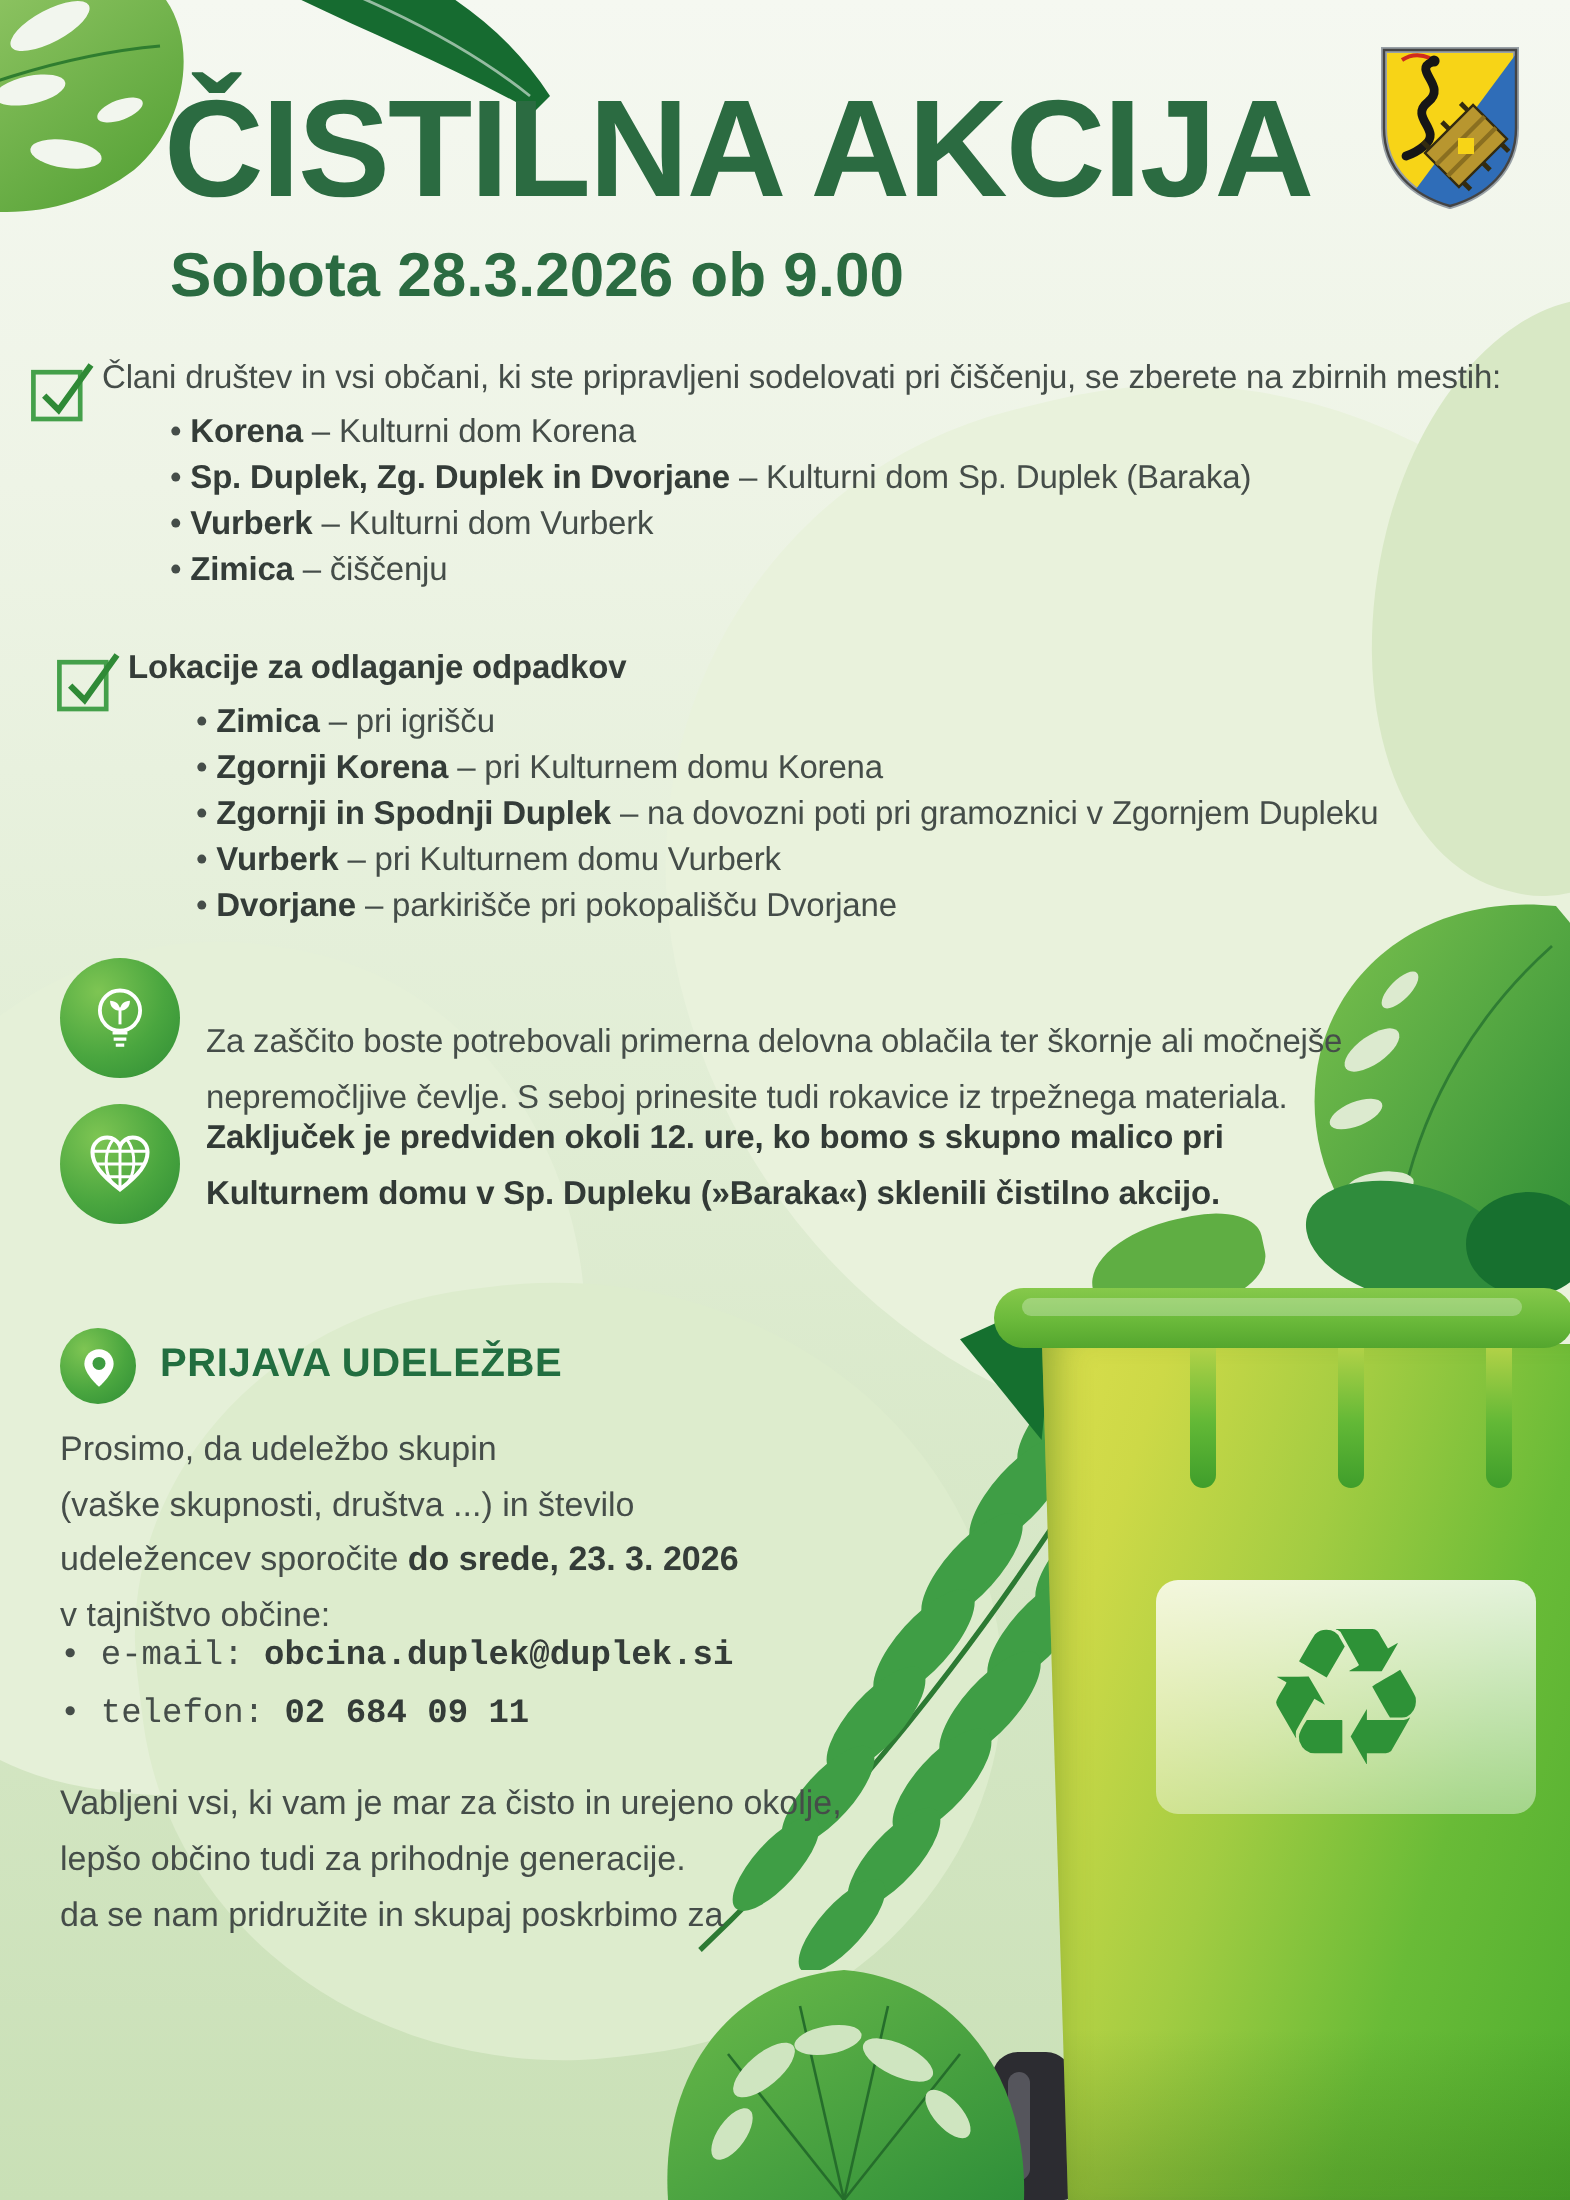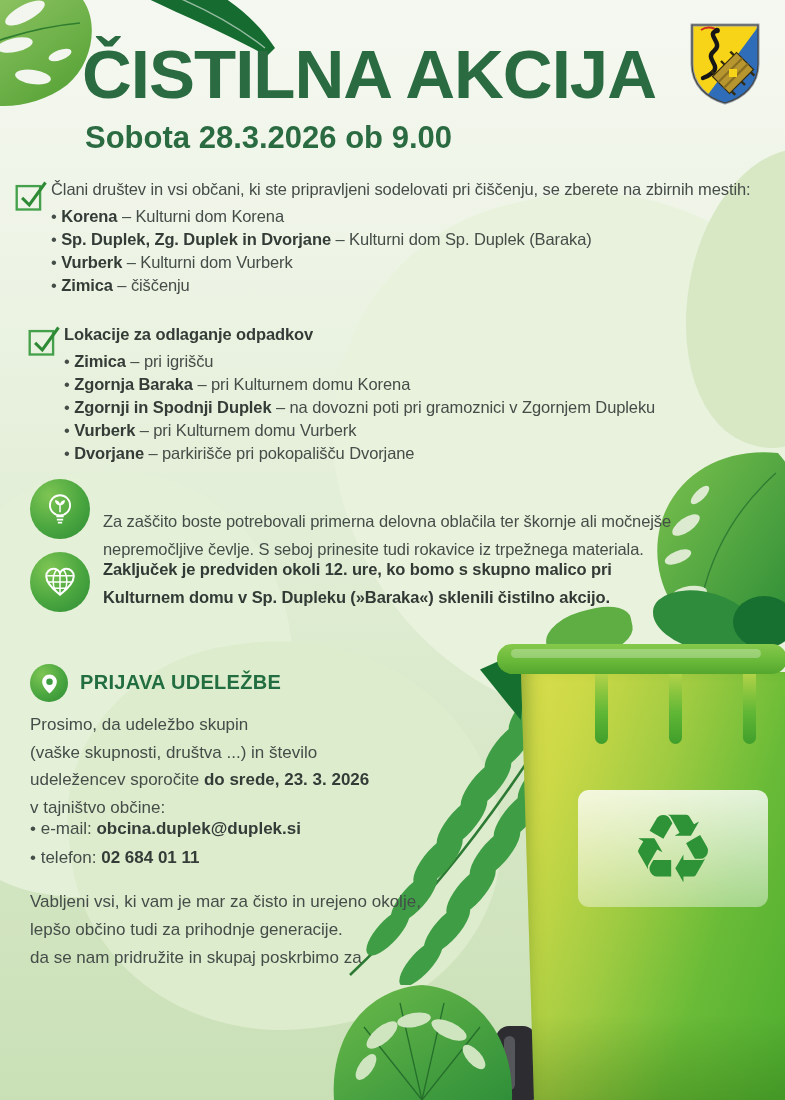--- a/index.html
+++ b/index.html
@@ -42,36 +42,36 @@
     display:flex;align-items:center;justify-content:center;z-index:6;}
   #recycle-glyph{font-family:"DejaVu Sans",sans-serif;font-size:96px;line-height:1;color:#2e9237;}
   
   .txt{z-index:10;color:#454d49;}
   #title{left:82px;top:40px;font-size:69px;line-height:70px;font-weight:bold;color:#2b6b41;letter-spacing:-1px;white-space:nowrap;text-align:right;}
   #subtitle{left:85px;top:120px;font-size:31px;font-weight:bold;color:#2b6b41;white-space:nowrap;}
   .section{font-size:16.5px;line-height:23px;letter-spacing:-0.1px;white-space:nowrap;}
   #section0{left:14px;top:178px;} #section1{left:27px;top:323px;}
   .sec-icon{position:absolute;left:0;top:0;}
   .sec-body{margin-left:37px;}
-  .items{margin-top:4px;}
+  .items{margin-top:4px;margin-left:34px;}
   .b{font-weight:bold;color:#343c38;}
   .dot{color:#454d49;}
   .note{left:103px;width:640px;font-size:16.5px;line-height:27.5px;letter-spacing:-0.1px;white-space:nowrap;}
   #note0{top:508px;} #note1{top:556px;}
   .note.bold{font-weight:bold;color:#323a36;}
   .note-circle{width:60px;height:60px;border-radius:50%;z-index:10;
     background:radial-gradient(circle at 32% 28%,#7ec553 0%,#4aa63f 55%,#2e8c35 100%);
     display:flex;align-items:center;justify-content:center;}
   #circle0{left:30px;top:479px;} #circle1{left:30px;top:552px;}
   #pin-circle{left:30px;top:664px;width:38px;height:38px;border-radius:50%;z-index:10;
     background:radial-gradient(circle at 32% 28%,#7ec553 0%,#4aa63f 55%,#2e8c35 100%);
     display:flex;align-items:center;justify-content:center;}
   #signup-heading{left:80px;top:671px;font-size:20px;font-weight:bold;color:#226e40;letter-spacing:0.3px;white-space:nowrap;}
   #signup-intro{left:30px;top:711px;font-size:17px;line-height:27.5px;white-space:nowrap;}
-  #signup-contacts{left:30px;top:815px;font-size:17px;line-height:28.5px;white-space:nowrap;}
+  #signup-contacts{left:30px;top:815px;font-size:17px;line-height:28.5px;white-space:nowrap;font-family:Liberation Mono, monospace;}
   #signup-closing{left:30px;top:888px;font-size:17px;line-height:28px;white-space:nowrap;}
 </style>
 </head>
 <body>
 
 <div id="page">
 
   <div class="blob" id="blob2"></div>
   <div class="blob" id="blob1"></div>
   <div class="blob" id="blob3"></div>
@@ -218,21 +218,21 @@
 
   <div class="abs txt section" id="section1">
     <svg class="sec-icon" width="36" height="36" viewBox="0 0 40 40">
       <rect x="3" y="9" width="26" height="26" fill="none" stroke="#44a04a" stroke-width="2.6"></rect>
       <path d="M9,22 L17,30 L35,5" fill="none" stroke="#2f8a36" stroke-width="3.4"></path>
     </svg>
     <div class="sec-body">
         <div class="intro"><span class="b">Lokacije za odlaganje odpadkov</span></div>
       <div class="items">
           <div><span class="dot">• </span><span class="b">Zimica</span><span> – pri igrišču</span></div>
-          <div><span class="dot">• </span><span class="b">Zgornja Baraka</span><span> – pri Kulturnem domu Korena</span></div>
+          <div><span class="dot">• </span><span class="b">Zgornji Korena</span><span> – pri Kulturnem domu Korena</span></div>
           <div><span class="dot">• </span><span class="b">Zgornji in Spodnji Duplek</span><span> – na dovozni poti pri gramoznici v Zgornjem Dupleku</span></div>
           <div><span class="dot">• </span><span class="b">Vurberk</span><span> – pri Kulturnem domu Vurberk</span></div>
           <div><span class="dot">• </span><span class="b">Dvorjane</span><span> – parkirišče pri pokopališču Dvorjane</span></div>
         </div>
       </div>
   </div>
 
   <div class="abs note-circle" id="circle0">
     <svg width="36" height="36" viewBox="0 0 34 34">
       <circle cx="17" cy="13.5" r="9.5" fill="none" stroke="#fff" stroke-width="1.8"></circle>
@@ -275,21 +275,21 @@
   </div>
   <div class="abs txt" id="signup-heading">PRIJAVA UDELEŽBE</div>
   <div class="abs txt" id="signup-intro">
       <div><span>Prosimo, da udeležbo skupin</span></div>
       <div><span>(vaške skupnosti, društva ...) in število</span></div>
       <div><span>udeležencev sporočite </span><span class="b">do srede, 23. 3. 2026</span></div>
       <div><span>v tajništvo občine:</span></div>
     </div>
   <div class="abs txt" id="signup-contacts">
       <div><span>• e-mail: </span><span class="b">obcina.duplek@duplek.si</span></div>
-      <div><span>• telefon: </span><span class="b">02 684 01 11</span></div>
+      <div><span>• telefon: </span><span class="b">02 684 09 11</span></div>
     </div>
   <div class="abs txt" id="signup-closing">
       <div>Vabljeni vsi, ki vam je mar za čisto in urejeno okolje,</div>
       <div>lepšo občino tudi za prihodnje generacije.</div>
       <div>da se nam pridružite in skupaj poskrbimo za</div>
     </div>
 
 </div>
 
 </body></html>

